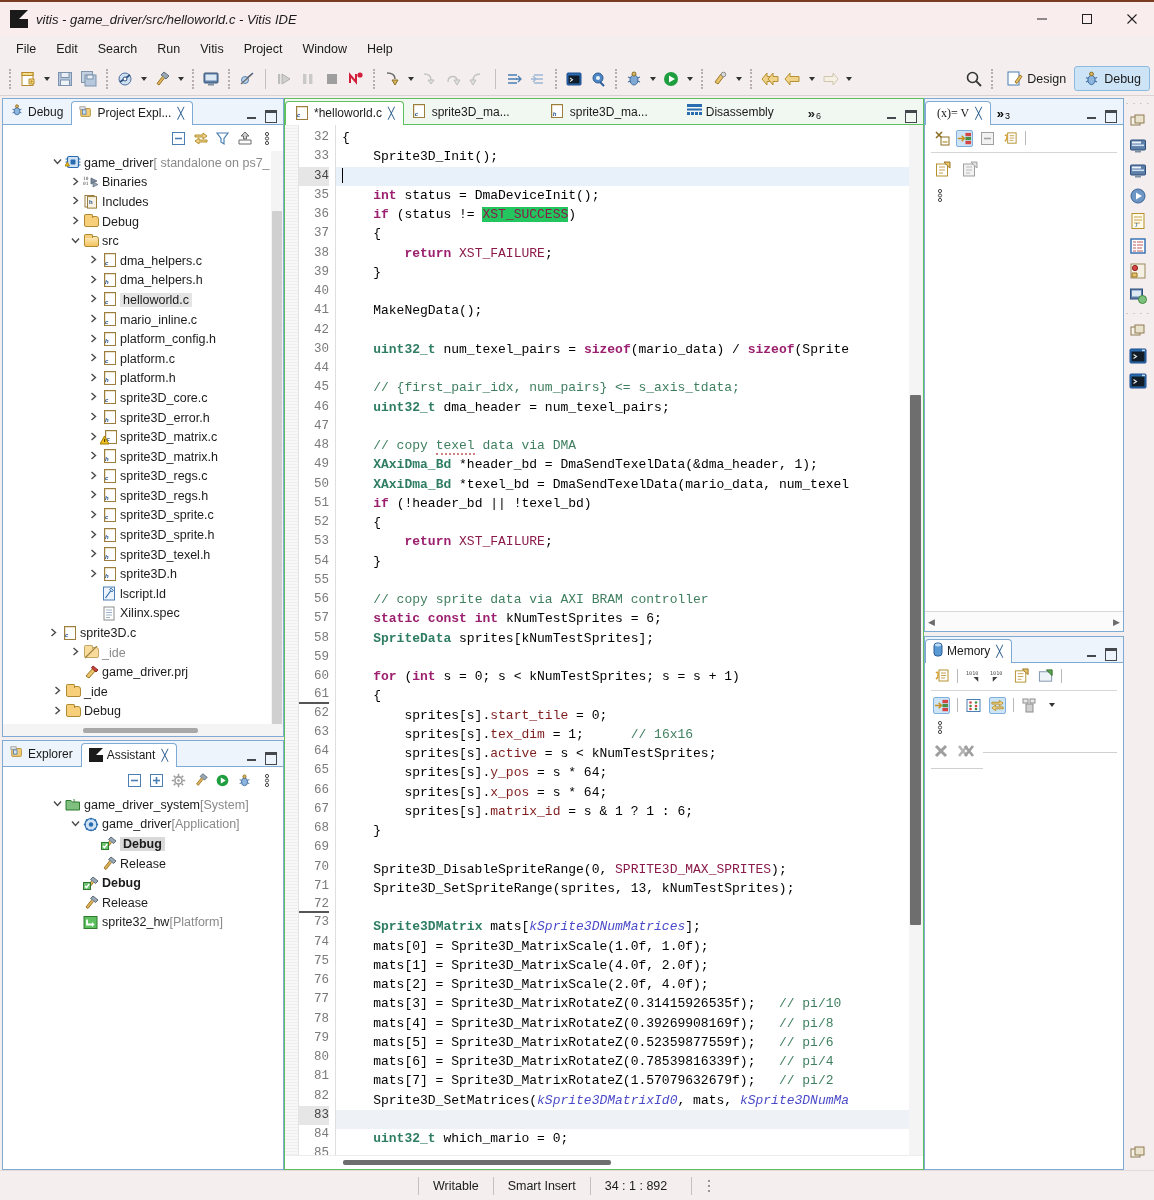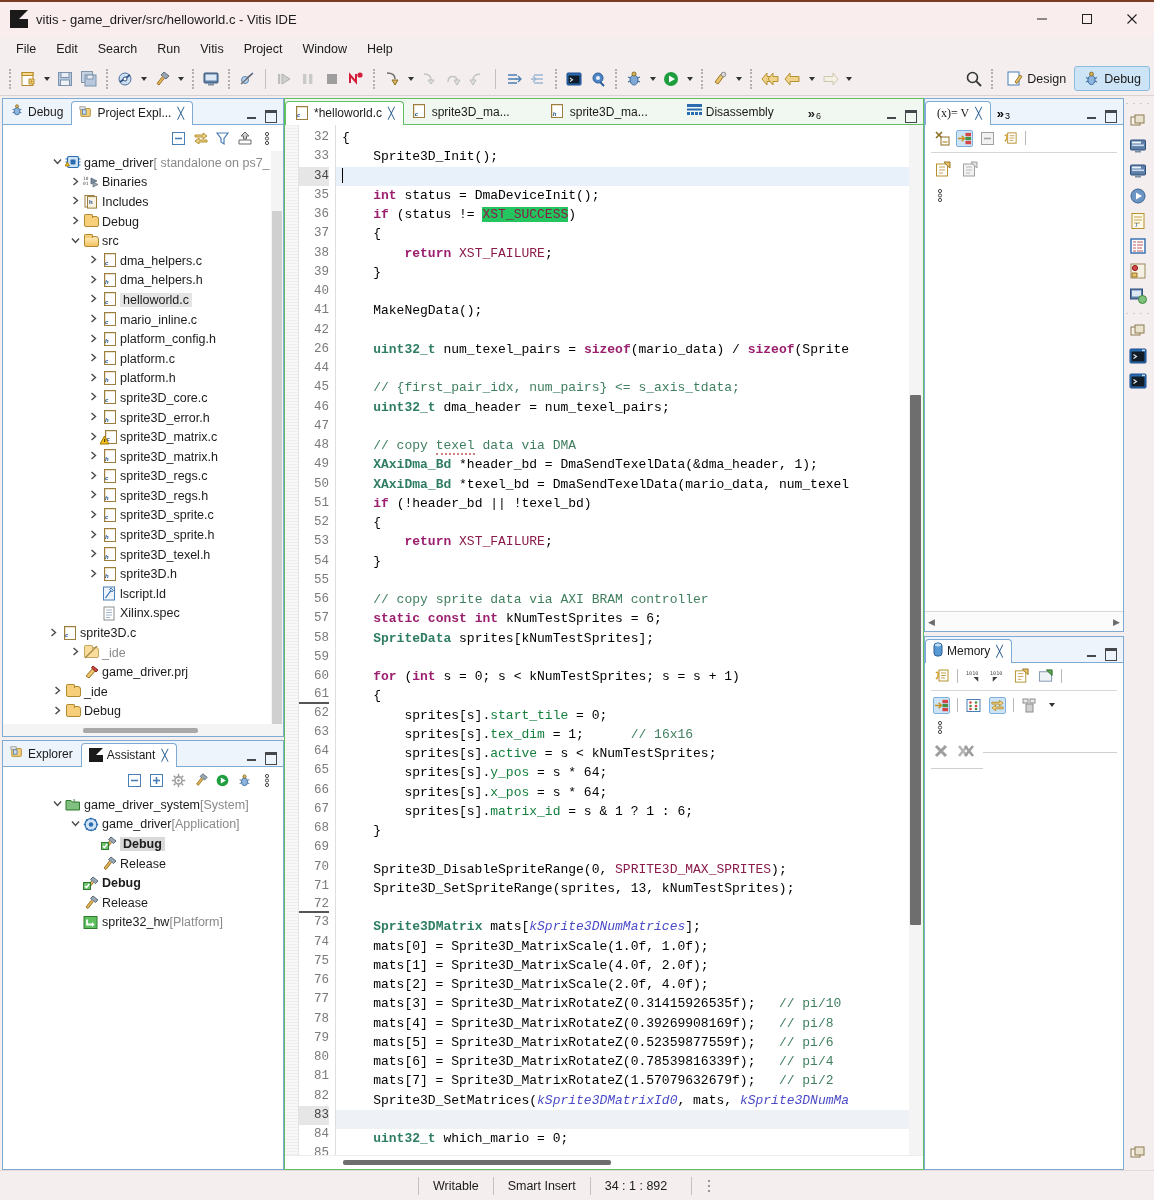--- a/index.html
+++ b/index.html
@@ -19,20 +19,21 @@
   }
 
   
   .titlebar {
     height: 36px;
     background: #f9eded;
     display: flex; align-items: center;
     border-top: 2px solid #7b3b22;
     position: relative;
     flex: none;
+    font-style: italic;
   }
   .titlebar-icon {
     width: 18px; height: 18px; margin-left: 10px; margin-right: 8px;
     background: #1a1a1a;
     position: relative;
     flex: none;
   }
   .titlebar-icon::after {
     content: "";
     position: absolute; right: 0; top: 0;
@@ -224,21 +225,21 @@
     border-left: 1px solid #dedede; padding-top: 3px;
     font-family: "Liberation Mono", monospace; font-size: 13px;
     white-space: pre; min-width:0;
   }
   .cline { height: 19.25px; line-height: 19.25px; padding-left: 6px; }
   .cline.hl { background: #e8f0fa; }
   .cline.hl2 { background: #eef2f7; }
   .kw { color: #9b1f6e; font-weight: bold; }
   .ty { color: #2e7d63; font-weight: bold; }
   .cmt { color: #3f7f5f; }
-  .fld { color: #15803d; }
+  .fld { color: #7f1d1d; }
   .mac { color: #8b1a4a; }
   .cst { color: #4a4ac8; font-style: italic; }
   .hlmark { background: #22c55e; }
   .squig { border-bottom: 2px dotted #d08080; }
   .caret {
     display:inline-block; width:1px; height:15px; background:#000;
     vertical-align:-3px;
   }
   .ovbar {
     width: 14px; flex: none; background: #f4f4f4; position: relative;
@@ -1123,21 +1124,21 @@
               <div>33</div>
               <div class="cur">34</div>
               <div>35</div>
               <div>36</div>
               <div>37</div>
               <div>38</div>
               <div>39</div>
               <div>40</div>
               <div>41</div>
               <div>42</div>
-              <div>26</div>
+              <div>30</div>
               <div>44</div>
               <div>45</div>
               <div>46</div>
               <div>47</div>
               <div>48</div>
               <div>49</div>
               <div>50</div>
               <div>51</div>
               <div>52</div>
               <div>53</div>

